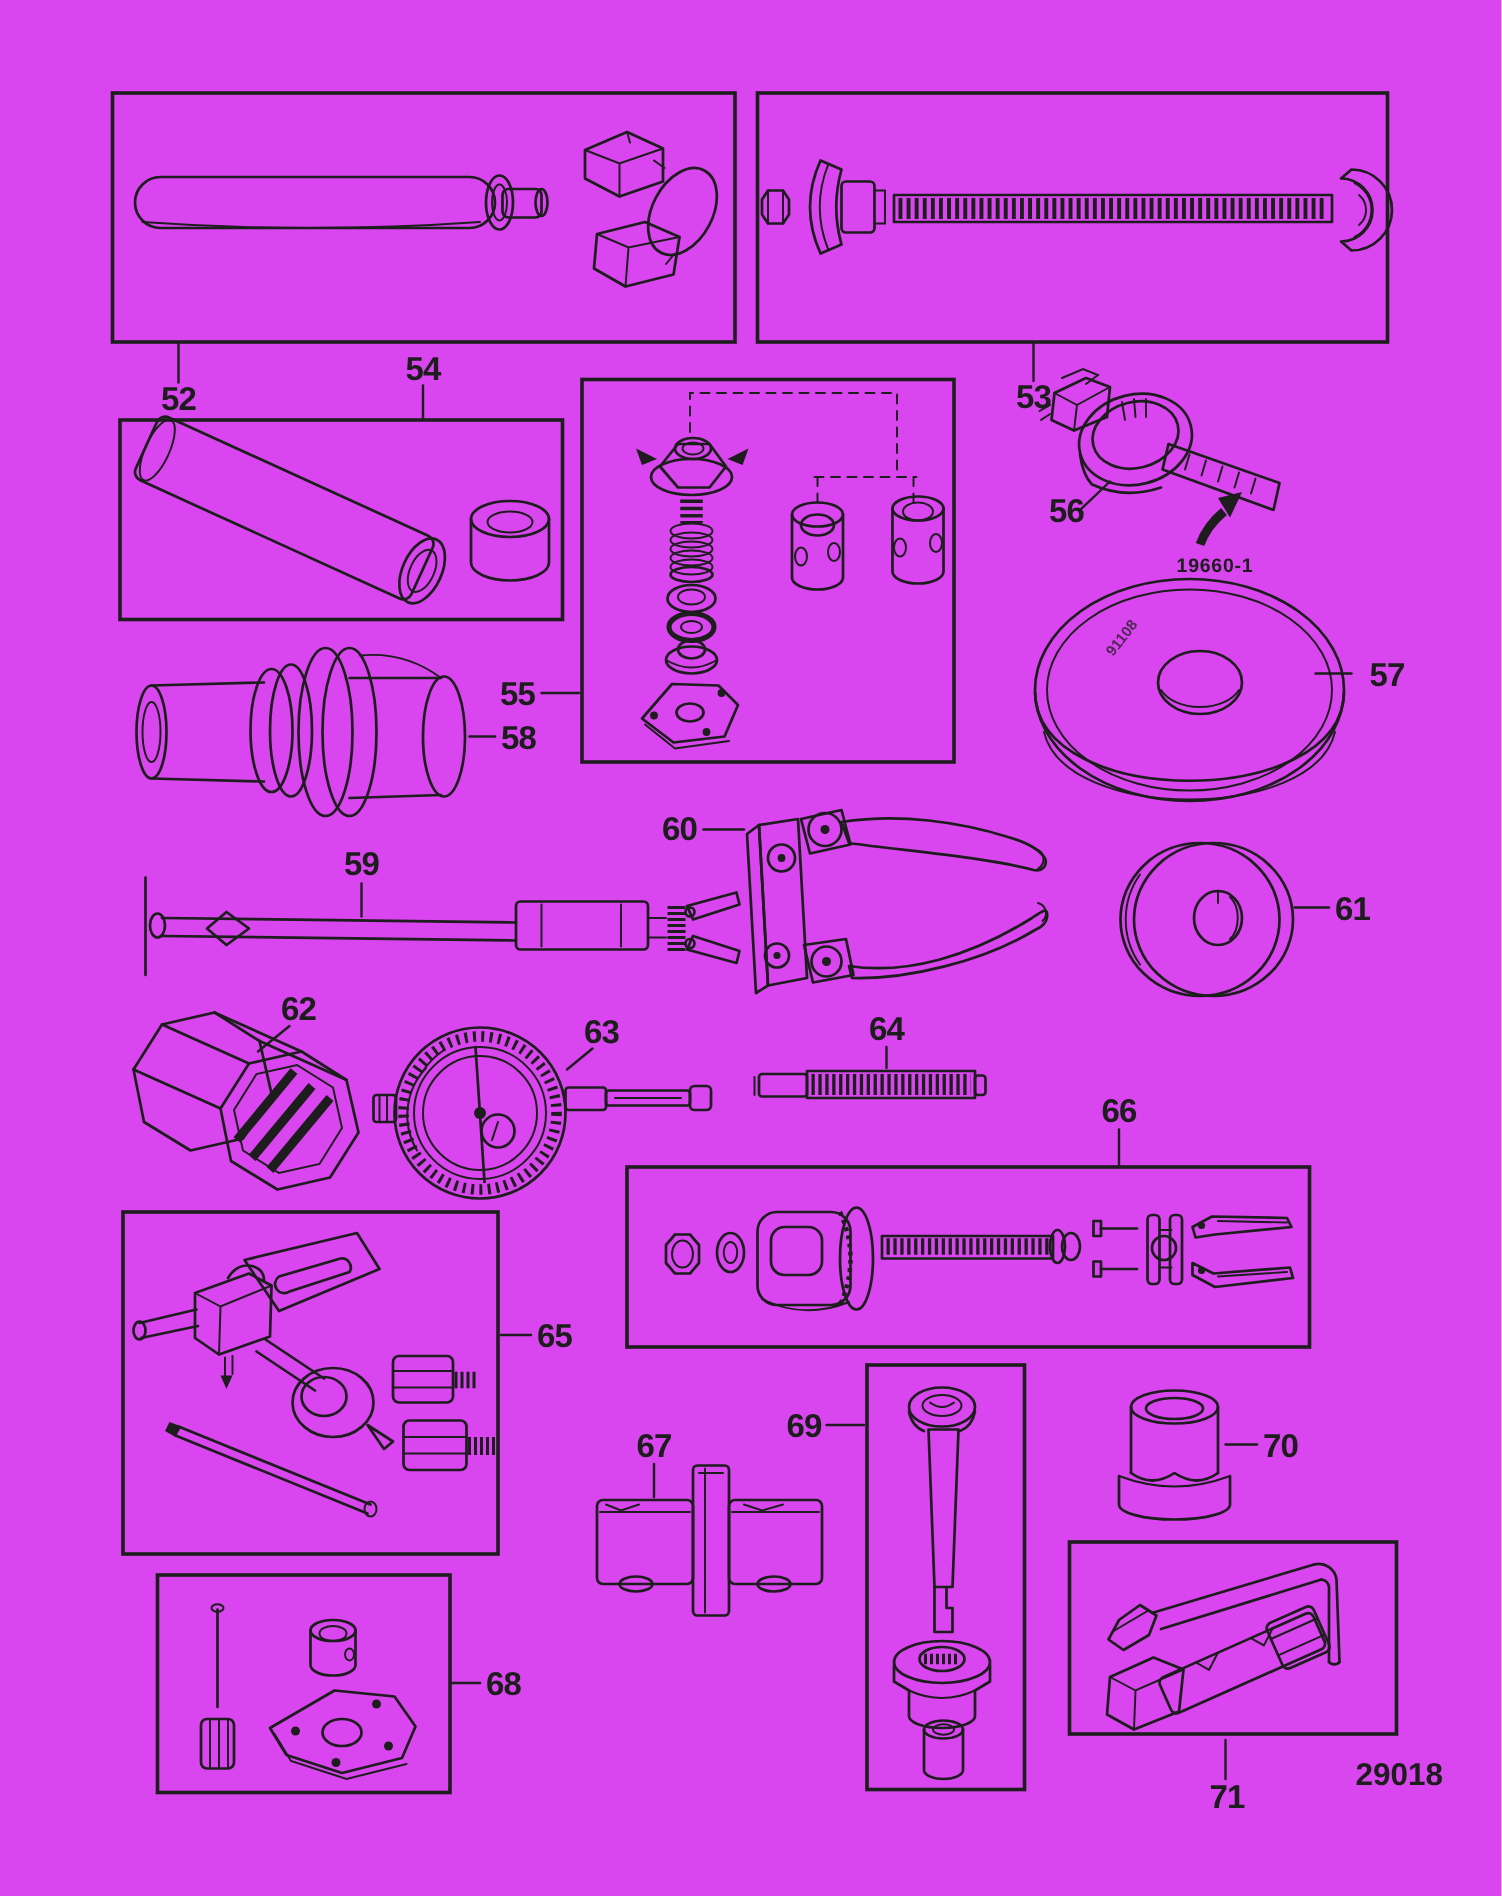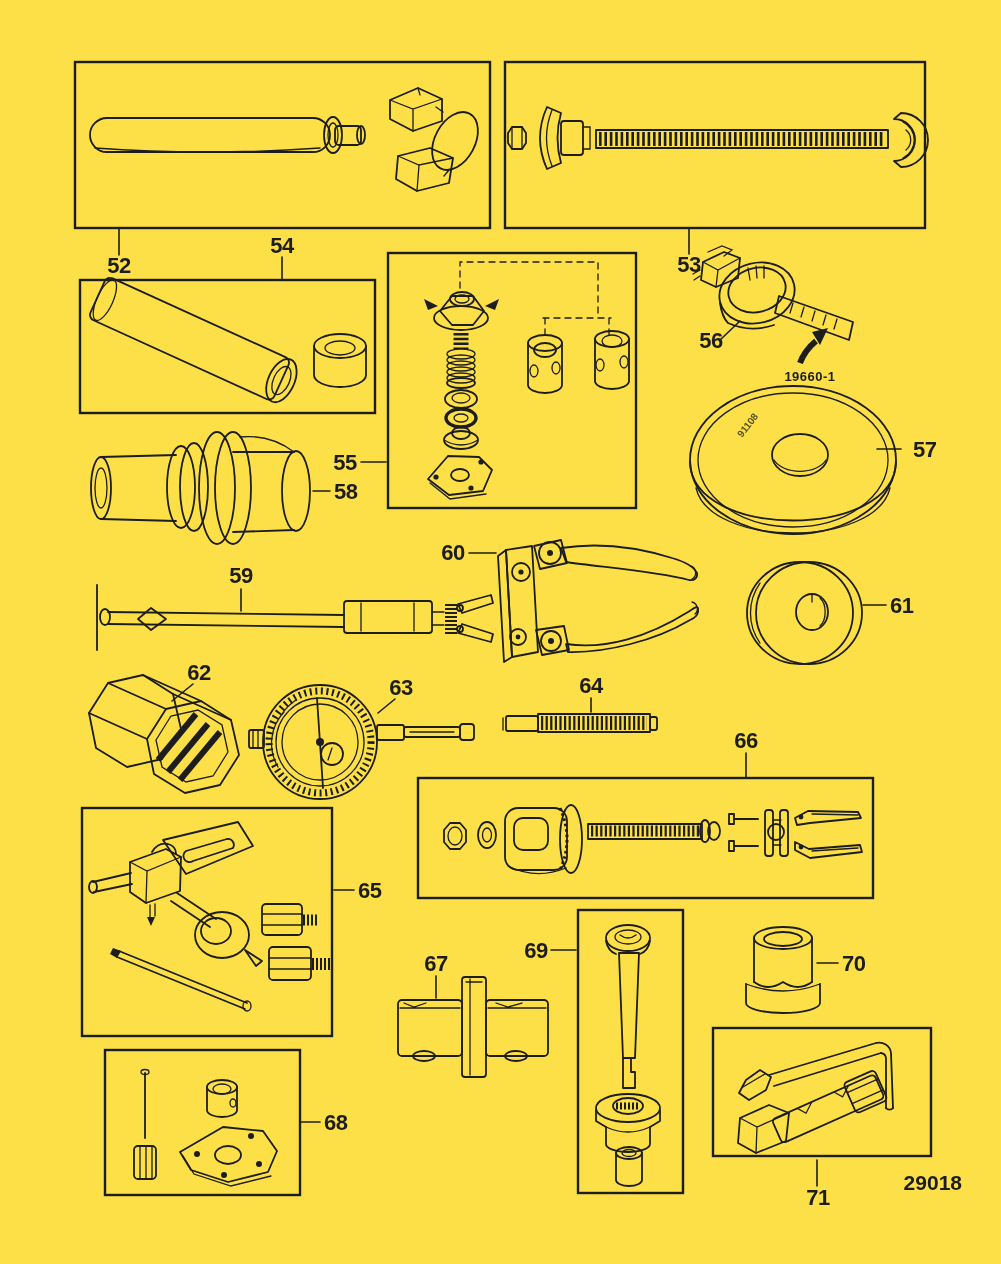--- a/index.html
+++ b/index.html
@@ -1,16 +1,16 @@
 <!DOCTYPE html>
 <html><head>
 <meta charset="utf-8">
 <style>
   html,body{margin:0;padding:0;background:#fff;}
-  #page{position:relative;width:1001px;height:1264px;background:#fde047;overflow:hidden;}
+  #page{position:relative;width:1001px;height:1264px;background:#d946ef;overflow:hidden;}
   svg{position:absolute;left:0;top:0;}
   svg text{font-family:"Liberation Sans","DejaVu Sans",sans-serif;fill:#1d1d1d;}
   .callout{font-size:22px;font-weight:bold;letter-spacing:-0.5px;}
   .small-label{font-size:13px;font-weight:600;letter-spacing:0.5px;}
   .stamp{font-size:10px;font-weight:600;opacity:0.75;}
   .drawing-no{font-size:21px;font-weight:bold;}
   .ln{stroke:#1d1d1d;fill:none;stroke-width:1.8;stroke-linecap:round;stroke-linejoin:round;}
   .ln2{stroke:#1d1d1d;fill:none;stroke-width:2.4;stroke-linejoin:miter;}
   .thin{stroke:#1d1d1d;fill:none;stroke-width:1.3;stroke-linecap:round;}
   .ld{stroke:#1d1d1d;fill:none;stroke-width:1.6;stroke-linecap:round;}

